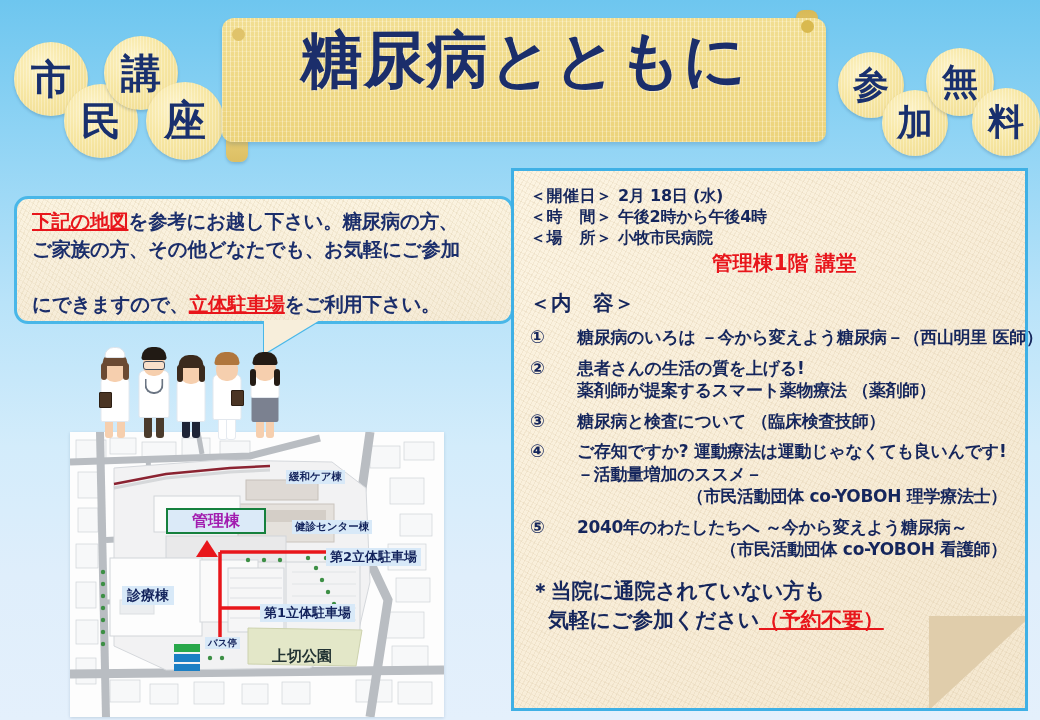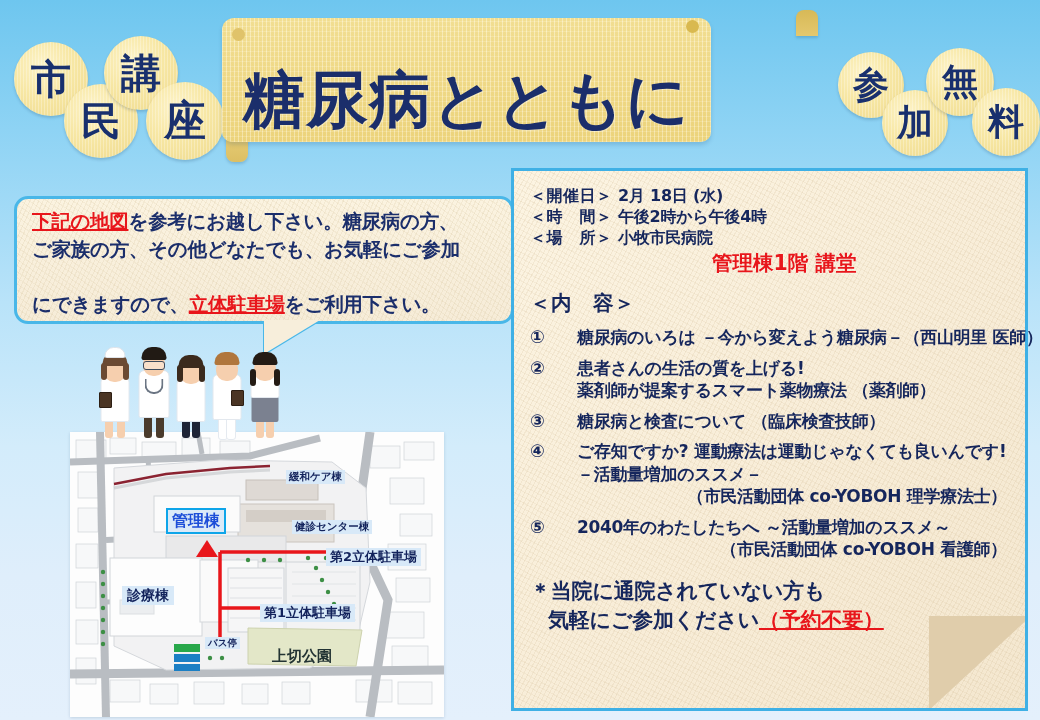--- a/index.html
+++ b/index.html
@@ -36,28 +36,28 @@
   #badge-za    { left: 146px; top: 82px;  width: 78px; height: 78px; font-size: 42px; }
 
   #badge-san   { left: 838px; top: 52px;  width: 66px; height: 66px; font-size: 36px; }
   #badge-ka    { left: 882px; top: 90px;  width: 66px; height: 66px; font-size: 36px; }
   #badge-mu    { left: 926px; top: 48px;  width: 68px; height: 68px; font-size: 36px; }
   #badge-ryo   { left: 972px; top: 88px;  width: 68px; height: 68px; font-size: 36px; }
 
   
   #banner-wrap { position: absolute; left: 222px; top: 18px; width: 600px; height: 134px; }
   #banner {
-    position: absolute; left: 0; top: 0; width: 489px; height: 124px;
+    position: absolute; left: 0; top: 0; width: 604px; height: 124px;
     background:
       repeating-linear-gradient(90deg, rgba(255,255,255,0.30) 0 1px, rgba(190,160,60,0.07) 1px 4px),
       repeating-linear-gradient(0deg, rgba(255,255,255,0.16) 0 1px, rgba(190,160,60,0.05) 1px 5px),
       linear-gradient(to bottom, #f8e69d 0%, #f6e193 40%, #f2da84 100%);
     border-radius: 12px 12px 10px 10px;
     box-shadow: 0 3px 4px rgba(0,60,110,0.17);
-    display: flex; align-items: flex-end; justify-content: center;
+    display: flex; align-items: flex-start; justify-content: center;
   }
   #banner-title {
     color: #1b2e6b;
     font-size: 62px;
     font-weight: bold;
     letter-spacing: 1px;
     white-space: nowrap;
     text-shadow: 1px 1px 0 rgba(255,255,255,0.35);
   }
   .ribbon-tail {
@@ -140,24 +140,24 @@
     position: absolute;
     background: #d8e9f8;
     color: #13235c;
     font-weight: bold;
     white-space: nowrap;
     padding: 1px 3px;
     line-height: 1.1;
   }
   #lbl-kanri {
     background: #dbeaf8;
-    color: #1d4ed8;
-    border: 2px solid #0ea5e9;
+    color: #a21caf;
+    border: 2px solid #15803d;
     font-size: 16px;
-    padding: 2px 4px;
+    padding: 2px 24px;
     left: 96px; top: 76px;
   }
   #lbl-kanwa   { left: 196px; top: 38px;  font-size: 10.5px; margin-left: 20px; }
   #lbl-kenshin { left: 222px; top: 88px;  font-size: 10.5px; }
   #lbl-shinryo { left: 52px;  top: 154px; font-size: 14px; padding: 2px 5px; }
   #lbl-p2      { left: 256px; top: 116px; font-size: 13px; padding: 2px 4px; }
   #lbl-p1      { left: 190px; top: 172px; font-size: 13px; padding: 2px 4px; }
   #lbl-bus     { left: 135px; top: 205px; font-size: 9.5px; }
   #lbl-park    { left: 196px; top: 214px; font-size: 15px; padding: 2px 6px; background: none; color: #233; }
   #map-marker {
@@ -490,21 +490,21 @@
         <div class="prog-body">
           <div class="prog-row">ご存知ですか? 運動療法は運動じゃなくても良いんです!</div>
           <div class="prog-row">－活動量増加のススメ－</div>
           <div class="prog-row right-credit">（市民活動団体 co-YOBOH 理学療法士）</div>
         </div>
       </div>
 
       <div class="prog-item">
         <div class="prog-num">⑤</div>
         <div class="prog-body">
-          <div class="prog-row">2040年のわたしたちへ ～活動量増加のススメ～</div>
+          <div class="prog-row">2040年のわたしたちへ ～今から変えよう糖尿病～</div>
           <div class="prog-row right-credit">（市民活動団体 co-YOBOH 看護師）</div>
         </div>
       </div>
     </div>
 
     <div id="note">
       <div class="note-line">＊当院に通院されていない方も</div>
       <div class="note-line indent">
         <span>気軽にご参加ください</span><span id="note-res">（予約不要）</span>
       </div>

